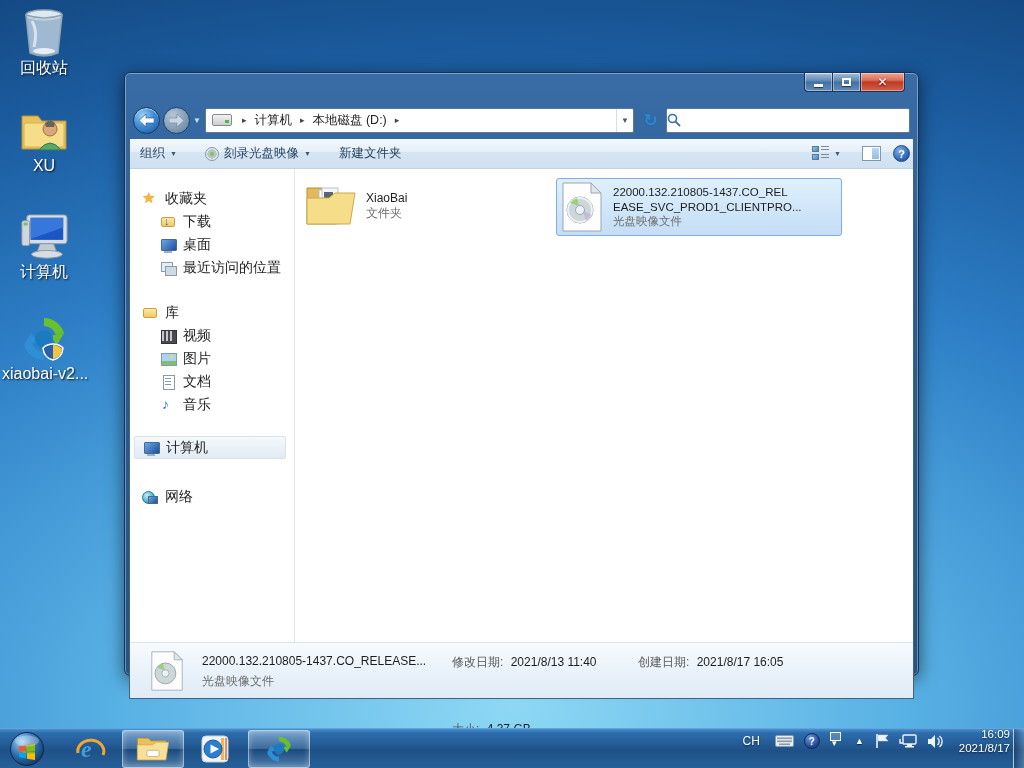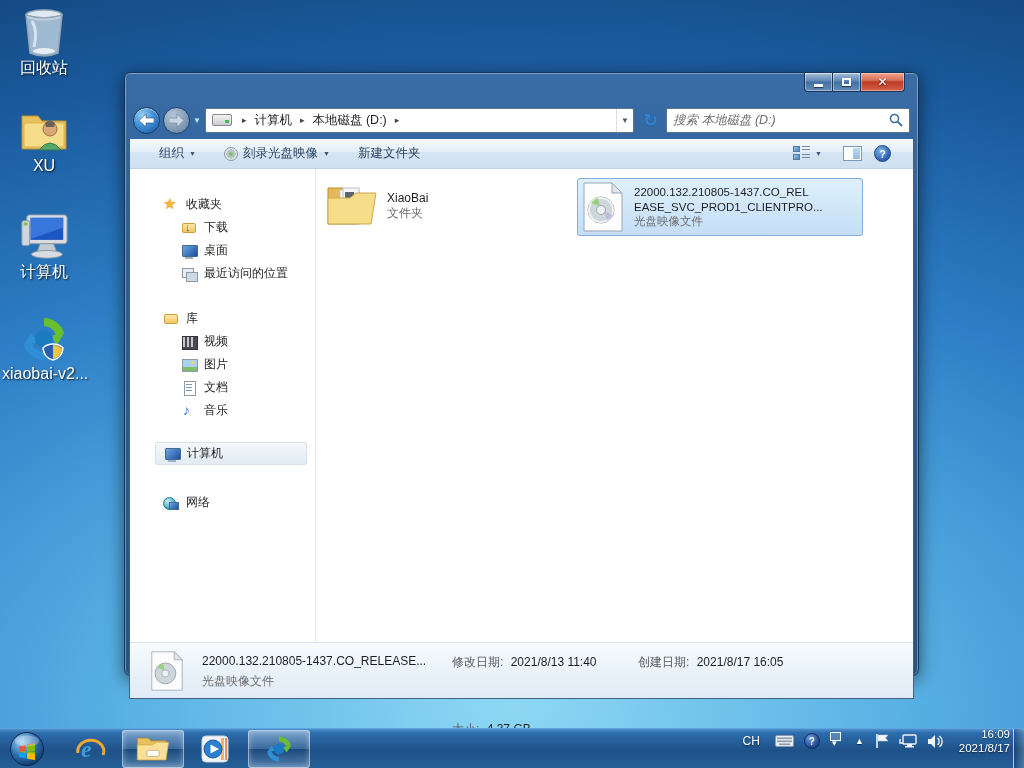--- a/index.html
+++ b/index.html
@@ -52,21 +52,21 @@
   .refresh-btn { width:25px; height:25px; margin:0 3px 0 4px; display:flex; align-items:center; justify-content:center;
     color:#2f86d2; font-size:17px; font-weight:bold; flex:0 0 25px; text-shadow:0 0 1px #1565b0; }
   .searchbox { width:244px; height:25px; background:#fff; border:1px solid #63778c; border-radius:2px;
     display:flex; align-items:center; flex:0 0 244px; }
   .searchbox input { flex:1; border:none; outline:none; height:21px; padding:0 6px; font-size:12.5px;
     font-family:inherit; background:transparent; }
   .searchbox input::placeholder { font-style:italic; color:#6e6e6e; }
 
   
   .content { margin:0 4px; height:560px; background:#fff; border:1px solid #44617e; border-top:none; display:flex; flex-direction:column; }
-  .toolbar { height:30px; flex:0 0 30px; display:flex; align-items:center; padding:0 22px; font-size:12.5px; color:#1e3c5a;
+  .toolbar { height:30px; flex:0 0 30px; display:flex; align-items:center; padding:0 3px; font-size:12.5px; color:#1e3c5a;
     background: linear-gradient(180deg,#f4f9fd 0%,#e4eef8 45%,#d6e5f3 46%,#cfe0f1 100%);
     border-bottom:1px solid #c0d1e3; }
   .tbtn { display:flex; align-items:center; padding:3px 7px; border-radius:2px; }
   .tb-caret { font-size:7px; color:#3a5878; margin-left:5px; }
   .tb-sep { width:14px; }
   .disc-ico { width:14px; height:14px; border-radius:50%; margin-right:5px;
     background: radial-gradient(circle at 50% 50%, #fff 0 18%, #b9c4c9 19% 55%, #dfe8ea 56% 75%, #9fb0b6 76%);
     border:1px solid #8a9aa0; position:relative; }
   .disc-ico::after { content:""; position:absolute; left:4px; top:4px; width:4px; height:4px; border-radius:50%; background:#7ec058; }
   .toolbar-right { margin-left:auto; display:flex; align-items:center; }
@@ -74,21 +74,21 @@
   .views-ico i { background:linear-gradient(135deg,#8ec2ef,#4f86c2); border:1px solid #5a7a9a; }
   .views-ico i.lines { background:repeating-linear-gradient(180deg,#7a8a9a 0 1px,transparent 1px 3px); border:none; }
   .preview-ico { width:19px; height:15px; border:1px solid #7a9ab8; background:#fff; margin:0 12px 0 14px; position:relative; }
   .preview-ico::after { content:""; position:absolute; right:1px; top:1px; bottom:1px; width:7px; background:linear-gradient(180deg,#bcd9f2,#8fbce4); }
   .help-ico { width:17px; height:17px; border-radius:50%; color:#fff; font-size:11px; font-weight:bold;
     background: radial-gradient(circle at 35% 30%, #7db0e8, #2a5fae 70%); border:1px solid #1c4a8a;
     display:flex; align-items:center; justify-content:center; }
 
   .main { flex:1 1 auto; display:flex; overflow:hidden; }
   
-  .sidebar { width:165px; flex:0 0 165px; border-right:1px solid #e7e7e7; padding-top:24px; font-size:12px; color:#1e1e1e;margin-left:21px; }
+  .sidebar { width:165px; flex:0 0 165px; border-right:1px solid #e7e7e7; padding-top:18px; font-size:14px; color:#1e1e1e; }
   .side-item { height:23px; display:flex; align-items:center; padding-left:12px; }
   .side-item.child { padding-left:30px; }
   .side-item.selected { background:linear-gradient(180deg,#f4f8fb,#e2ebf3); border:1px solid #d9e2ea; border-radius:2px;
     width:152px; margin-left:4px; padding-left:8px; }
   .sgap { height:22px; } .sgap2 { height:20px; } .sgap3 { height:26px; }
   .mi { width:16px; height:16px; flex:0 0 16px; margin-right:7px; position:relative; display:inline-block; }
   .mi-star::before { content:"★"; position:absolute; top:-2px; left:0; font-size:15px; color:#f5b63b; text-shadow:0 0 1px #c8881e; }
   .mi-folderbase { position:absolute; left:1px; top:3px; width:14px; height:10px; border-radius:2px;
     background:linear-gradient(180deg,#fce9a8,#f0c963); border:1px solid #cf9e3d; }
   .mi-download::after { content:"↓"; position:absolute; left:4px; top:1px; font-size:11px; font-weight:bold; color:#2f6fd0; }
@@ -257,21 +257,20 @@
       <span class="crumb">本地磁盘 (D:)</span>
       <span class="crumb-sep">▸</span>
       <span class="addr-dropbtn">▼</span>
     </div>
 
     <div class="refresh-btn">
       <span>↻</span>
     </div>
 
     <div class="searchbox">
-      <input type="text" placeholder="搜索 本地磁盘 (D:)" style="">
       <svg width="14" height="14" viewBox="0 0 14 14" style="margin-right:6px">
         <circle cx="5.5" cy="5.5" r="4" fill="none" stroke="#3a6ea5" stroke-width="1.6"></circle>
         <line x1="8.6" y1="8.6" x2="13" y2="13" stroke="#3a6ea5" stroke-width="1.8"></line>
       </svg>
     </div>
   </div>
 
   <div class="content">
 
     <div class="toolbar">

